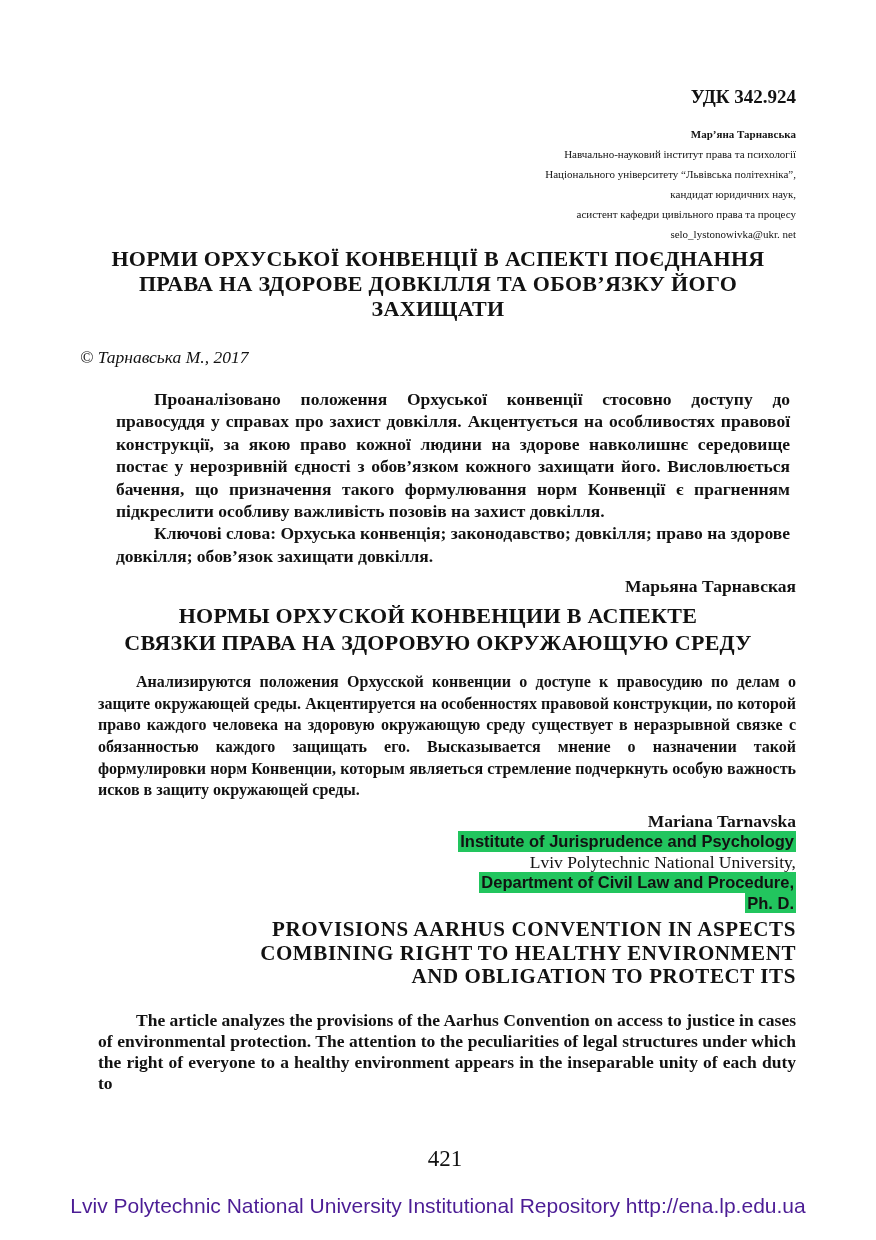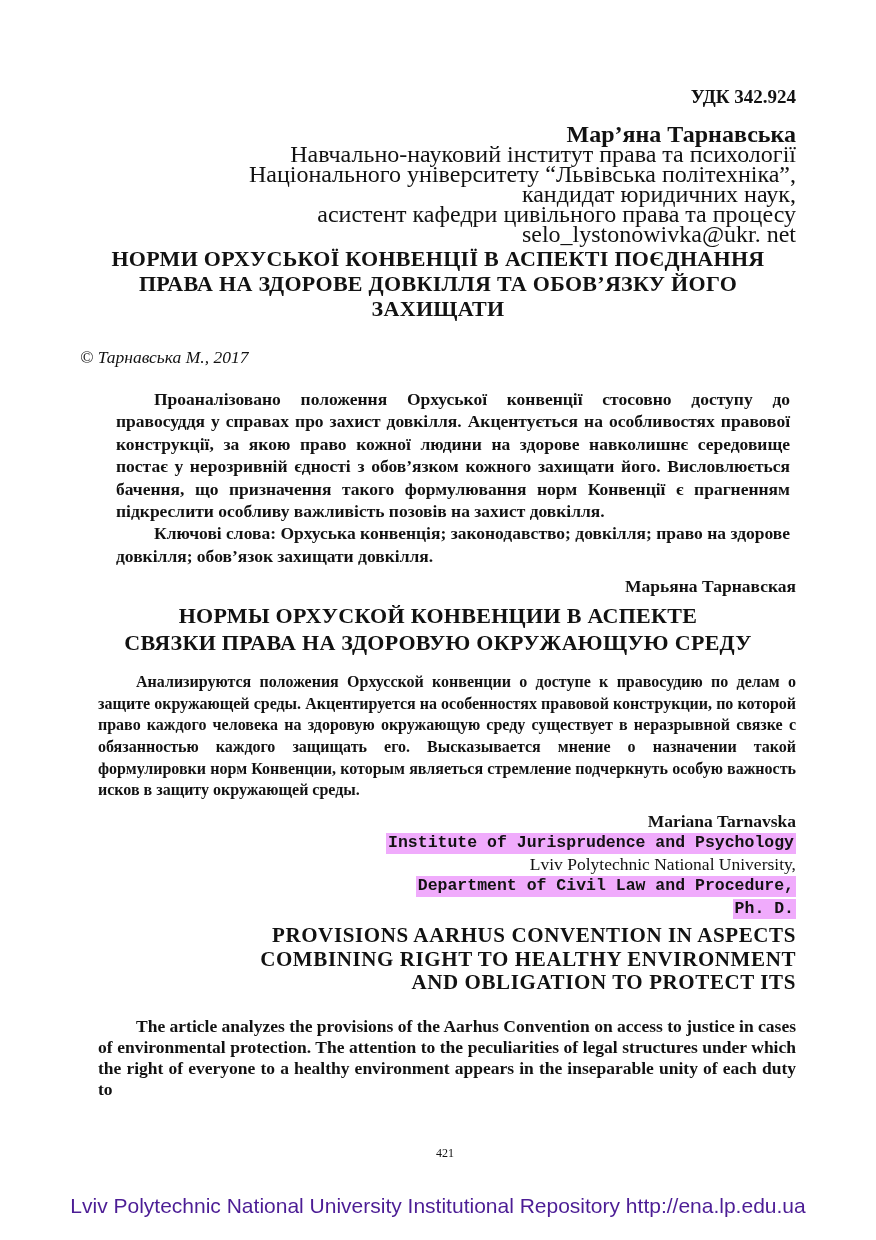--- a/index.html
+++ b/index.html
@@ -21,21 +21,21 @@
   }
   .udc {
     text-align: right;
     font-weight: bold;
     font-size: 19px;
     line-height: 22px;
   }
   .author-block-ua {
     margin-top: 16px;
     text-align: right;
-    font-size: 24px;
+    font-size: 11px;
     line-height: 20px;
   }
   .author-block-ua .author-name {
     font-weight: bold;
   }
   .title-ua {
     margin-top: 2px;
     text-align: center;
     font-weight: bold;
     font-size: 22px;
@@ -84,24 +84,24 @@
   .author-block-en {
     margin-top: 10px;
     text-align: right;
     font-size: 17.5px;
     line-height: 20.5px;
   }
   .author-block-en .author-name {
     font-weight: bold;
   }
   .en-sans {
-    font-family: Liberation Mono, monospace;
+    font-family: Liberation Sans, sans-serif;
     font-weight: bold;
     font-size: 16.5px;
-    background: #f0abfc;
+    background: #22c55e;
     display: inline-block;
     padding: 0 2px;
   }
   .title-en {
     margin-top: 5px;
     text-align: right;
     font-weight: bold;
     font-size: 21px;
     line-height: 23.5px;
     letter-spacing: 0.6px;
@@ -112,21 +112,21 @@
     font-size: 17.5px;
     line-height: 21px;
     text-align: justify;
   }
   .page-number {
     position: absolute;
     left: 14px;
     right: 0;
     top: 1146px;
     text-align: center;
-    font-size: 12px;
+    font-size: 23px;
   }
   .repository-footer {
     position: absolute;
     left: 0;
     right: 0;
     top: 1194px;
     text-align: center;
     font-family: "Liberation Sans", sans-serif;
     font-size: 21px;
     color: #4c1d95;

